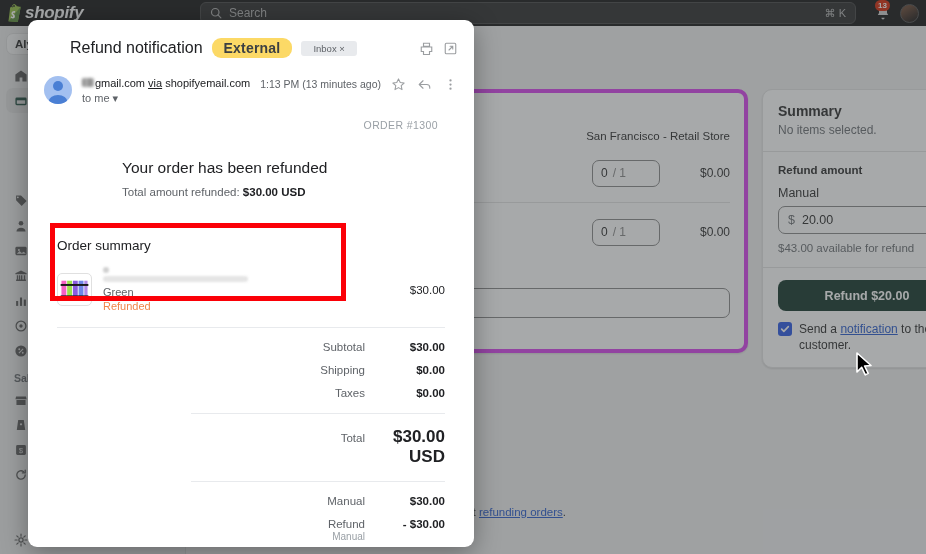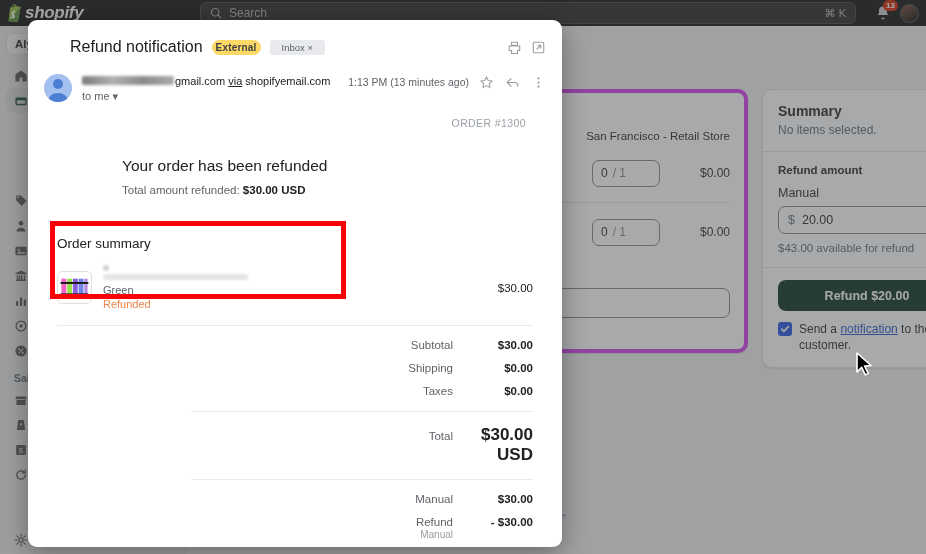--- a/index.html
+++ b/index.html
@@ -47,21 +47,21 @@
   }
   .search-ico { width: 12px; height: 12px; flex: none; }
   .search-ph { color: #b5b5b5; font-size: 12px; flex: 1; }
   .search-kbd { color: #b5b5b5; font-size: 11px; }
   .topbar-right {
     width: 66px; height: 26px; display: flex; align-items: center;
     justify-content: flex-end; gap: 9px; padding-right: 7px;
   }
   .bell-wrap { position: relative; width: 16px; height: 16px; }
   .badge {
-    position: absolute; top: -5px; left: 8px;
+    position: absolute; top: -5px; left: 0;
     background: #d72c0d; color: #fff;
     font-size: 8px; font-weight: bold;
     border-radius: 7px; padding: 1px 3px; min-width: 14px;
     text-align: center; line-height: 9px;
   }
   .avatar-top {
     width: 19px; height: 19px; border-radius: 50%;
     background: linear-gradient(150deg,#6b4a37 20%,#2a2320 80%);
     border: 1px solid #555;
   }
@@ -171,32 +171,32 @@
     width: 14px; height: 14px; flex: none; border-radius: 3px;
     background: #2e5ce6; display: flex; align-items: center;
     justify-content: center; margin-top: 1px;
   }
   .chk svg { width: 10px; height: 10px; }
   .notify-row a { color: #2c5ecf; text-decoration: underline; }
 
   
   .modal {
     position: absolute; left: 28px; top: 20px;
-    width: 534px; height: 527px;
+    width: 446px; height: 527px;
     background: #fff; border-radius: 9px;
     box-shadow: 0 6px 26px rgba(0,0,0,.35);
     z-index: 100; overflow: hidden;
   }
   .m-head {
     display: flex; align-items: center; padding: 18px 16px 8px 42px; gap: 9px;
   }
   .m-subject { font-size: 16px; color: #202124; font-weight: 400; }
   .tag-ext {
-    background: #fcd966; color: #3c4043; font-size: 10px; font-weight: 700;
-    border-radius: 9px; padding: 2px 4px; letter-spacing: .2px;
+    background: #fcd966; color: #3c4043; font-size: 14px; font-weight: 700;
+    border-radius: 9px; padding: 2px 12px; letter-spacing: .2px;
   }
   .tag-inbox {
     background: #e8eaed; color: #5f6368; font-size: 9.5px;
     border-radius: 3px; padding: 2px 12px;
   }
   .m-head-spacer { flex: 1; }
   .m-ico { width: 15px; height: 15px; opacity: .62; }
   .m-sender {
     display: flex; align-items: flex-start; padding: 10px 16px 0 16px; gap: 10px;
   }

